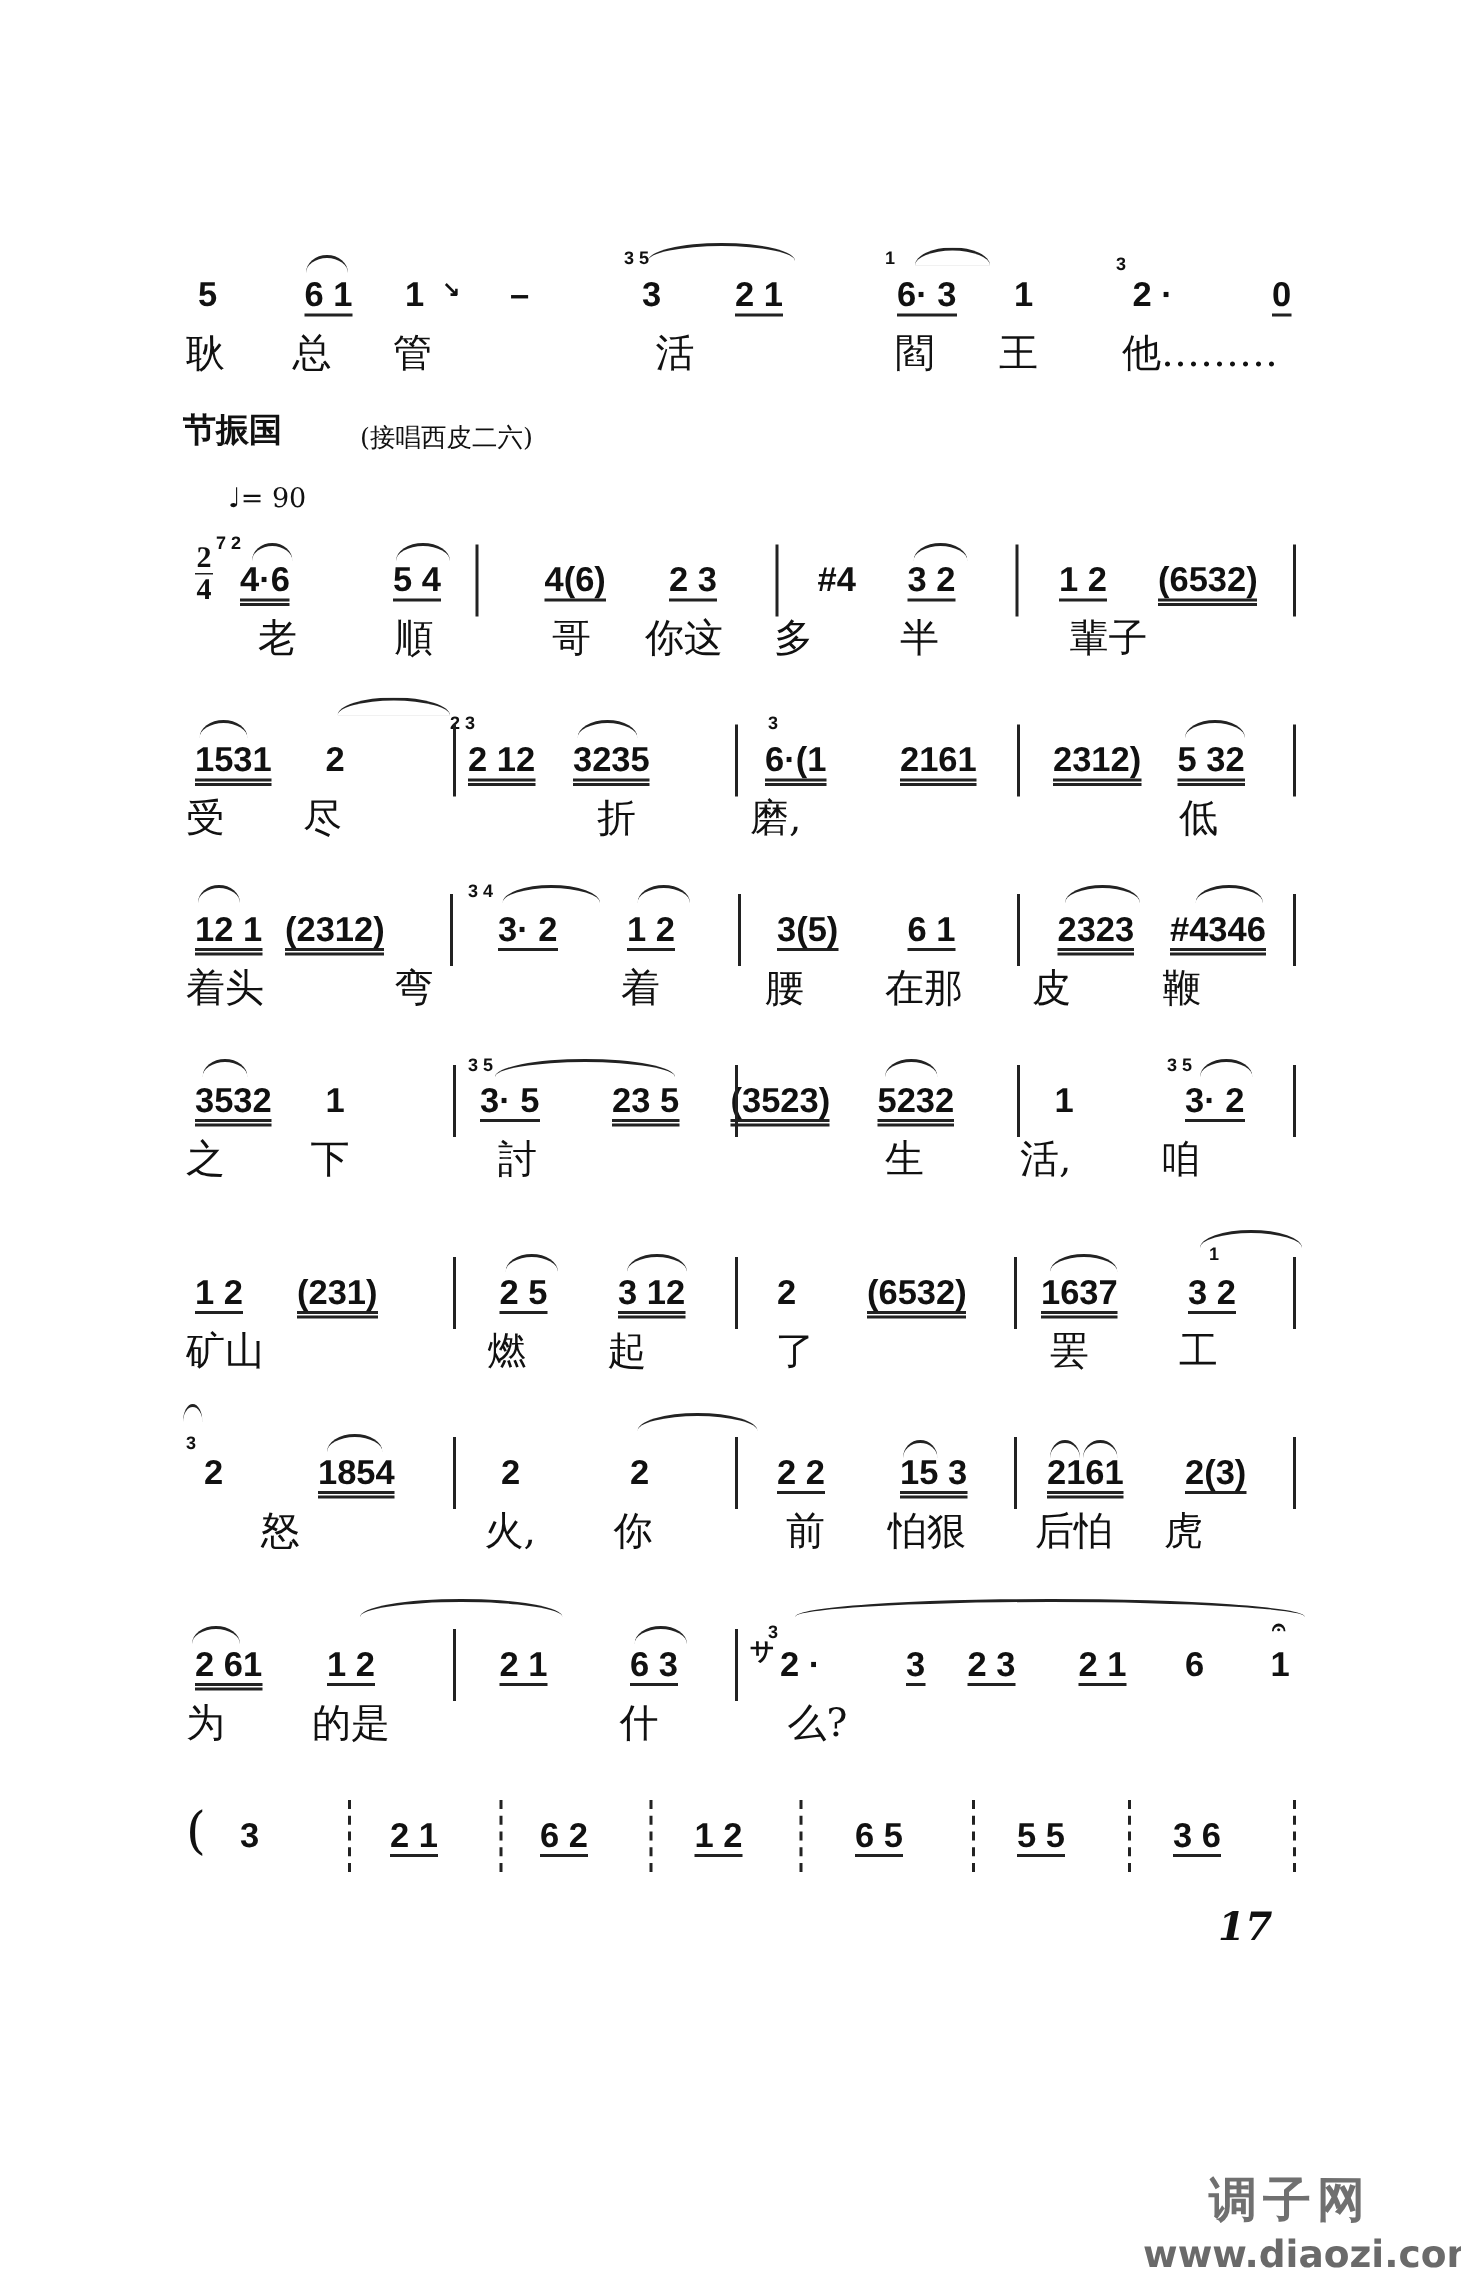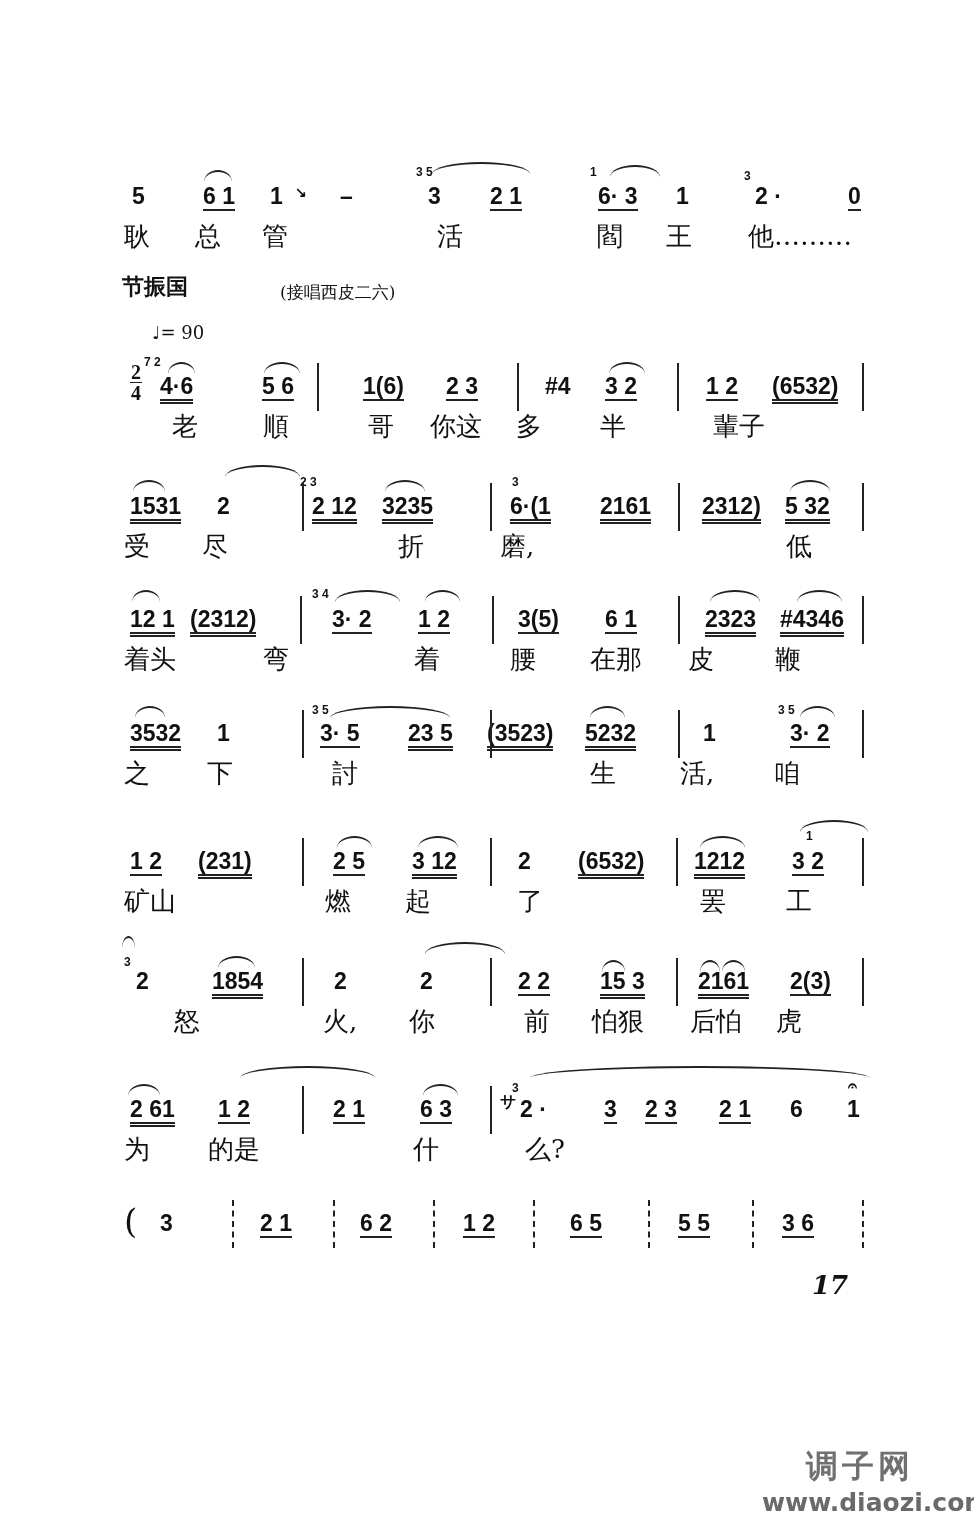--- a/index.html
+++ b/index.html
@@ -24,21 +24,21 @@
   .wm2 { font-family:"DejaVu Sans", sans-serif; font-weight:bold; font-size:25px; color:#6a6a6a; }
   .timesig { font-family:"Liberation Serif", serif; font-weight:bold; font-size:20px; text-align:center; line-height:20px; }
   .timesig .line { border-top:1px solid #222; width:12px; margin:0 auto; }
 </style>
 </head>
 <body>
 
 <div class="page">
 
   <div class="tok section-title" style="left:122px;top:278px;font-family:Liberation Mono, monospace;">节振国</div>
-  <div class="tok section-sub" style="left:240px;top:284px;margin-left:40px;">(接唱西皮二六)</div>
+  <div class="tok section-sub" style="left:240px;top:284px;">(接唱西皮二六)</div>
   <div class="tok tempo" style="left:152px;top:324px;">♩= 90</div>
 
   <div class="tok timesig" style="left:128px;top:362px;width:16px;">
     <div>2</div>
     <div class="line"></div>
     <div>4</div>
   </div>
 
   <div id="systems">
       <div class="tok note" style="left: 132px; top: 185px;">5</div>
@@ -59,22 +59,22 @@
       <div class="slur" style="left: 432px; top: 162px; width: 98px;"></div>
       <div class="slur" style="left: 610px; top: 165px; width: 50px;"></div>
       <div class="tok lyric" style="left: 124px; top: 223px;">耿</div>
       <div class="tok lyric" style="left: 195px; top: 223px;">总</div>
       <div class="tok lyric" style="left: 262px; top: 223px;">管</div>
       <div class="tok lyric" style="left: 437px; top: 223px;">活</div>
       <div class="tok lyric" style="left: 597px; top: 223px;">閻</div>
       <div class="tok lyric" style="left: 666px; top: 223px;">王</div>
       <div class="tok lyric" style="left: 748px; top: 223px;">他………</div>
       <div class="tok note u2" style="left: 160px; top: 375px;">4·6</div>
-      <div class="tok note u1" style="left: 262px; top: 375px;">5 6</div>
-      <div class="tok note u1" style="left: 363px; top: 375px;">1(6)</div>
+      <div class="tok note u1" style="left: 262px; top: 375px;">5 4</div>
+      <div class="tok note u1" style="left: 363px; top: 375px;">4(6)</div>
       <div class="tok note u1" style="left: 446px; top: 375px;">2 3</div>
       <div class="tok note" style="left: 545px; top: 375px;">#4</div>
       <div class="tok note u1" style="left: 605px; top: 375px;">3 2</div>
       <div class="tok note u1" style="left: 706px; top: 375px;">1 2</div>
       <div class="tok note u2" style="left: 772px; top: 375px;">(6532)</div>
       <div class="tok grace" style="left: 144px; top: 356px;">7 2</div>
       <div class="slur" style="left: 168px; top: 362px; width: 27px;"></div>
       <div class="slur" style="left: 264px; top: 362px; width: 36px;"></div>
       <div class="slur" style="left: 609px; top: 362px; width: 36px;"></div>
       <div class="bar" style="left: 317px; top: 363px; height: 48px;"></div>
@@ -159,21 +159,21 @@
       <div class="tok lyric" style="left: 332px; top: 760px;">討</div>
       <div class="tok lyric" style="left: 590px; top: 760px;">生</div>
       <div class="tok lyric" style="left: 680px; top: 760px;">活,</div>
       <div class="tok lyric" style="left: 774px; top: 760px;">咱</div>
       <div class="tok note u1" style="left: 130px; top: 850px;">1 2</div>
       <div class="tok note u2" style="left: 198px; top: 850px;">(231)</div>
       <div class="tok note u1" style="left: 333px; top: 850px;">2 5</div>
       <div class="tok note u2" style="left: 412px; top: 850px;">3 12</div>
       <div class="tok note" style="left: 518px; top: 850px;">2</div>
       <div class="tok note u2" style="left: 578px; top: 850px;">(6532)</div>
-      <div class="tok note u2" style="left: 694px; top: 850px;">1212</div>
+      <div class="tok note u2" style="left: 694px; top: 850px;">1637</div>
       <div class="tok note u1" style="left: 792px; top: 850px;">3 2</div>
       <div class="tok grace" style="left: 806px; top: 830px;">1</div>
       <div class="slur" style="left: 337px; top: 836px; width: 35px;"></div>
       <div class="slur" style="left: 418px; top: 836px; width: 40px;"></div>
       <div class="slur" style="left: 700px; top: 836px; width: 45px;"></div>
       <div class="slur" style="left: 800px; top: 820px; width: 68px;"></div>
       <div class="bar" style="left: 302px; top: 838px; height: 48px;"></div>
       <div class="bar" style="left: 490px; top: 838px; height: 48px;"></div>
       <div class="bar" style="left: 676px; top: 838px; height: 48px;"></div>
       <div class="bar" style="left: 862px; top: 838px; height: 48px;"></div>

